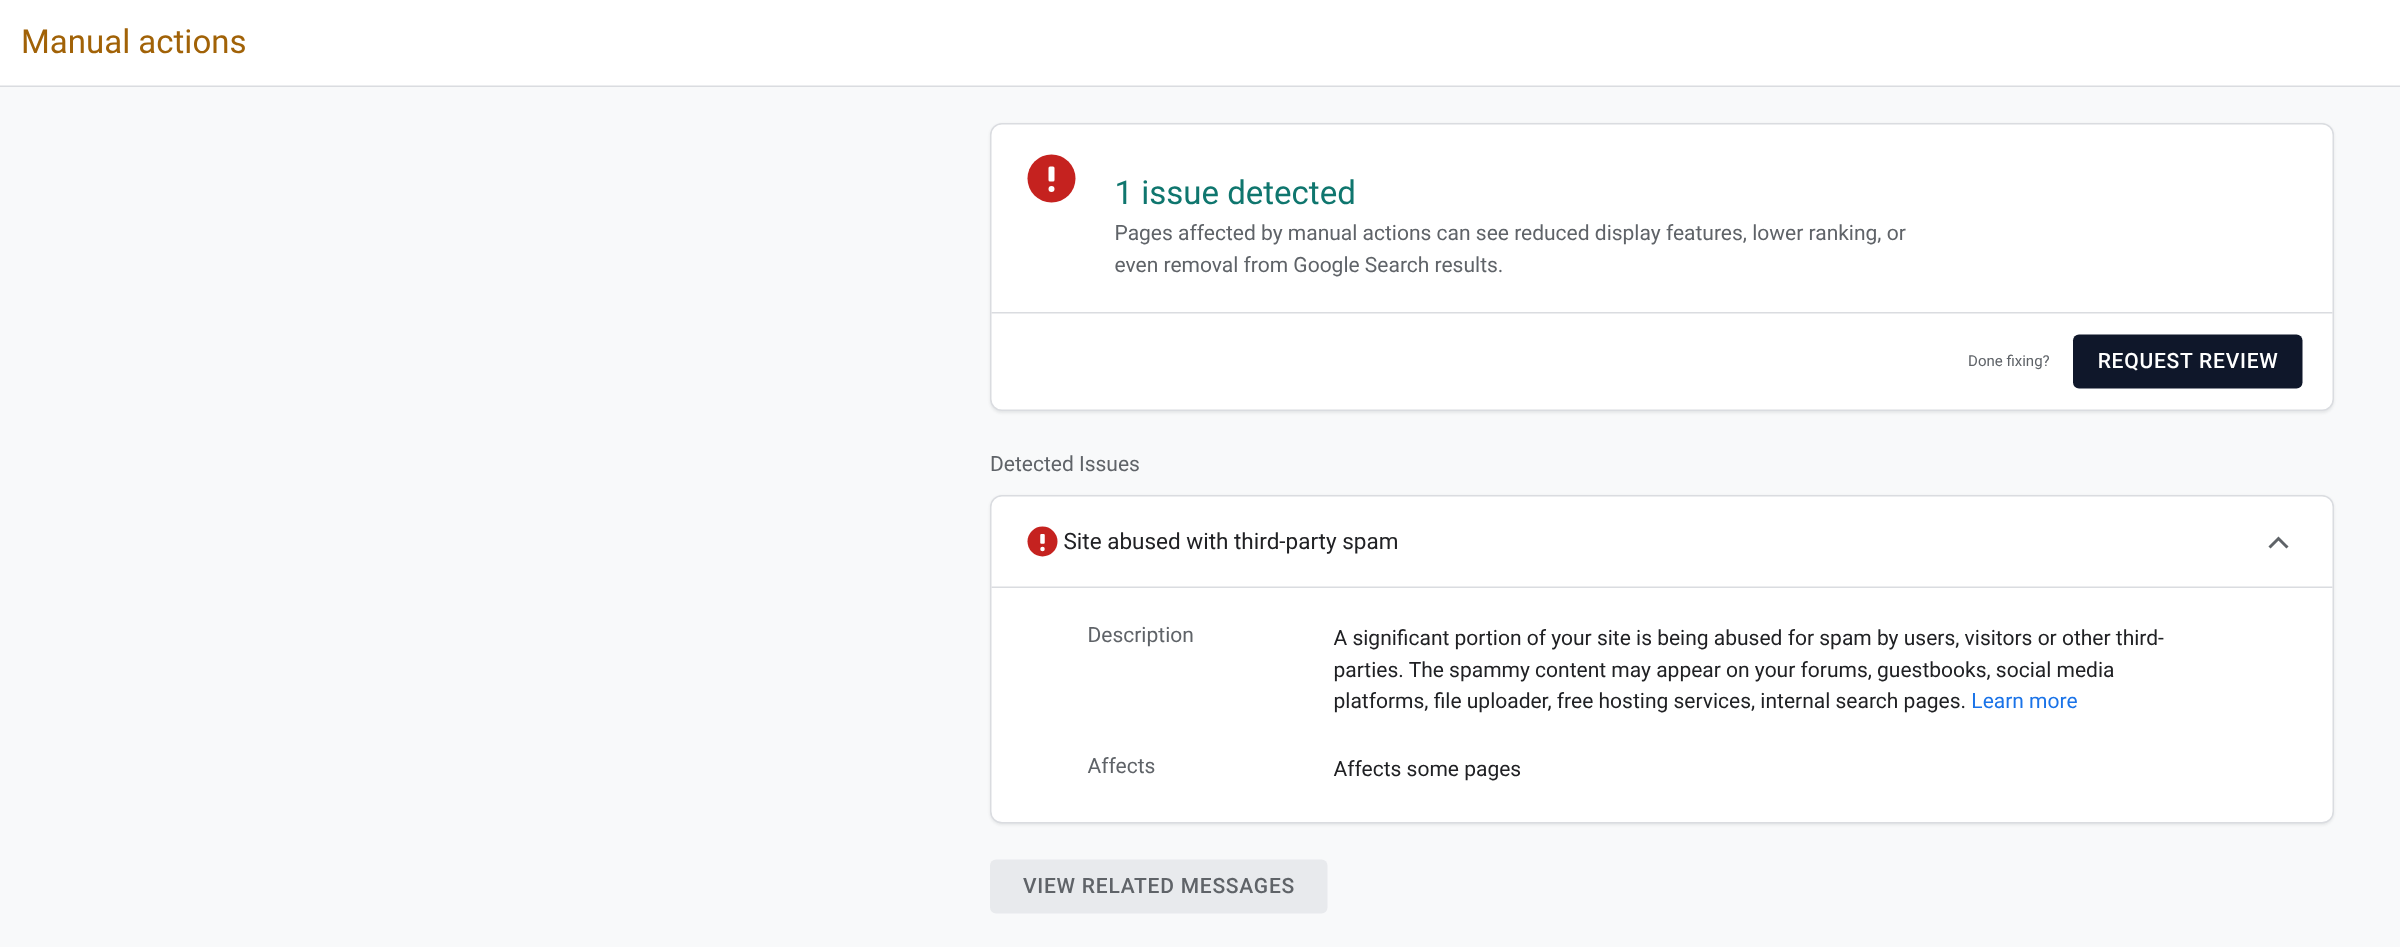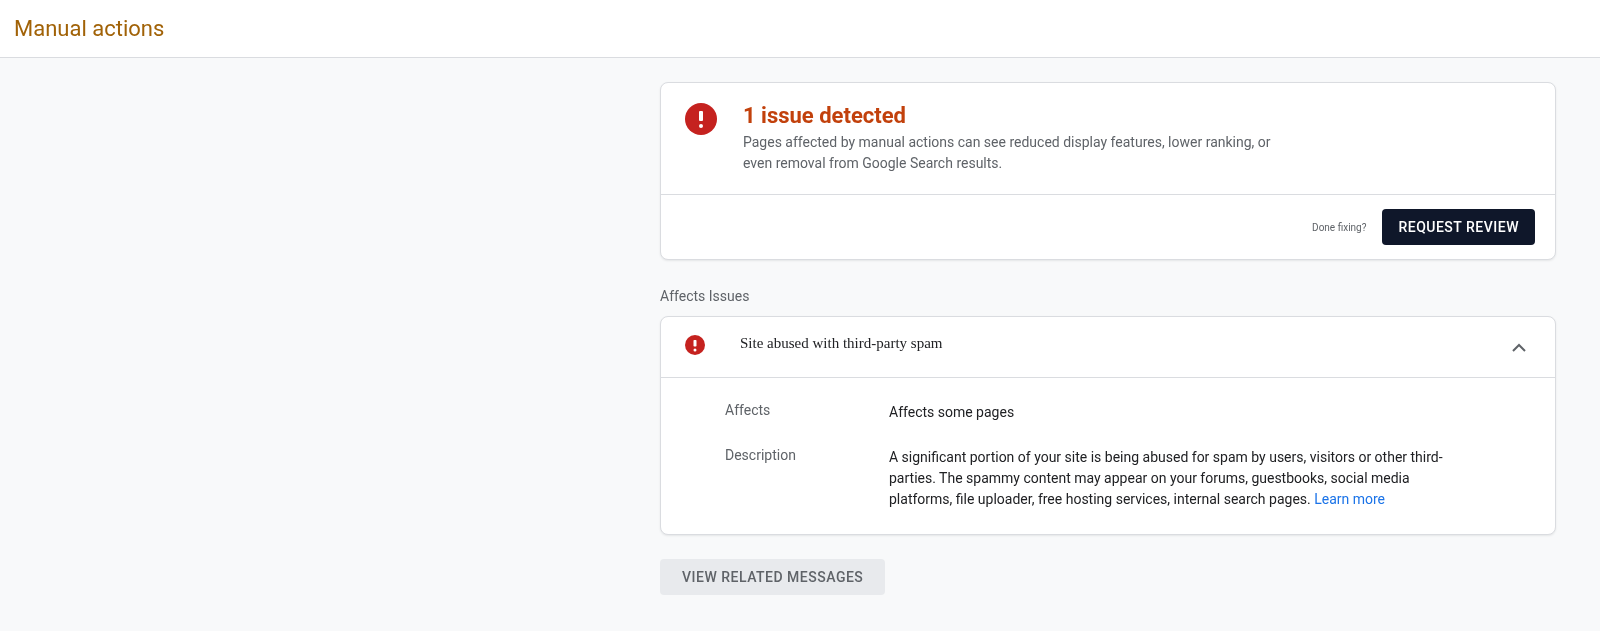--- a/index.html
+++ b/index.html
@@ -69,23 +69,24 @@
       font-weight: bold;
       font-size: 20px;
     }
     
     .alert-text-block {
       flex: 1;
     }
     
     .alert-title {
       font-size: 22px;
-      font-weight: 700;
-      color: #c2410c;
+      font-weight: 400;
+      color: #0f766e;
       margin-bottom: 4px;
+      margin-top: 14px;
     }
     
     .alert-description {
       font-size: 14px;
       color: #5f6368;
       line-height: 1.5;
       max-width: 560px;
     }
     
     .alert-actions {
@@ -123,25 +124,24 @@
     
     .issue-card {
       background: #ffffff;
       border: 1px solid #dadce0;
       border-radius: 8px;
       box-shadow: 0 1px 2px rgba(60,64,67,0.1);
     }
     
     .issue-header {
       display: flex;
-      align-items: flex-start;
+      align-items: center;
       padding: 18px 24px;
       cursor: pointer;
-      gap: 35px;
-      font-family: Liberation Serif, serif;
+      gap: 4px;
     }
     
     .alert-icon-small {
       width: 20px;
       height: 20px;
       border-radius: 50%;
       background: #c5221f;
       color: #ffffff;
       display: flex;
       align-items: center;
@@ -238,47 +238,47 @@
           <div class="alert-title">1 issue detected</div>
           <div class="alert-description">Pages affected by manual actions can see reduced display features, lower ranking, or even removal from Google Search results.</div>
         </div>
       </div>
       <div class="alert-actions">
         <span class="done-fixing-text">Done fixing?</span>
         <button class="btn-primary">REQUEST REVIEW</button>
       </div>
     </div>
 
-    <div class="section-header">Affects Issues</div>
+    <div class="section-header">Detected Issues</div>
 
     <div class="issue-card">
       <div class="issue-header">
         <div class="alert-icon-small">
           <svg width="4" height="13" viewBox="0 0 4 13" xmlns="http://www.w3.org/2000/svg">
             <rect x="0.5" y="1" width="3" height="6.5" fill="white" rx="0.7"></rect>
             <circle cx="2" cy="11" r="1.5" fill="white"></circle>
           </svg>
         </div>
         <div class="issue-title">Site abused with third-party spam</div>
         <div class="chevron">
           <svg width="14" height="9" viewBox="0 0 14 9" xmlns="http://www.w3.org/2000/svg">
             <path d="M1 8 L7 2 L13 8" stroke="#5f6368" stroke-width="2" fill="none"></path>
           </svg>
         </div>
       </div>
       <div class="issue-body">
         <div class="issue-row">
-          <div class="issue-row-label">Affects</div>
-          <div class="issue-row-value">Affects some pages</div>
-        </div>
-        <div class="issue-row">
           <div class="issue-row-label">Description</div>
           <div class="issue-row-value">
             <span>A significant portion of your site is being abused for spam by users, visitors or other third-parties. The spammy content may appear on your forums, guestbooks, social media platforms, file uploader, free hosting services, internal search pages. </span><a class="learn-more-link">Learn more</a>
           </div>
         </div>
+        <div class="issue-row">
+          <div class="issue-row-label">Affects</div>
+          <div class="issue-row-value">Affects some pages</div>
+        </div>
       </div>
     </div>
 
     <button class="btn-secondary">VIEW RELATED MESSAGES</button>
 
   </div>
 </div>
 
 </body></html>

